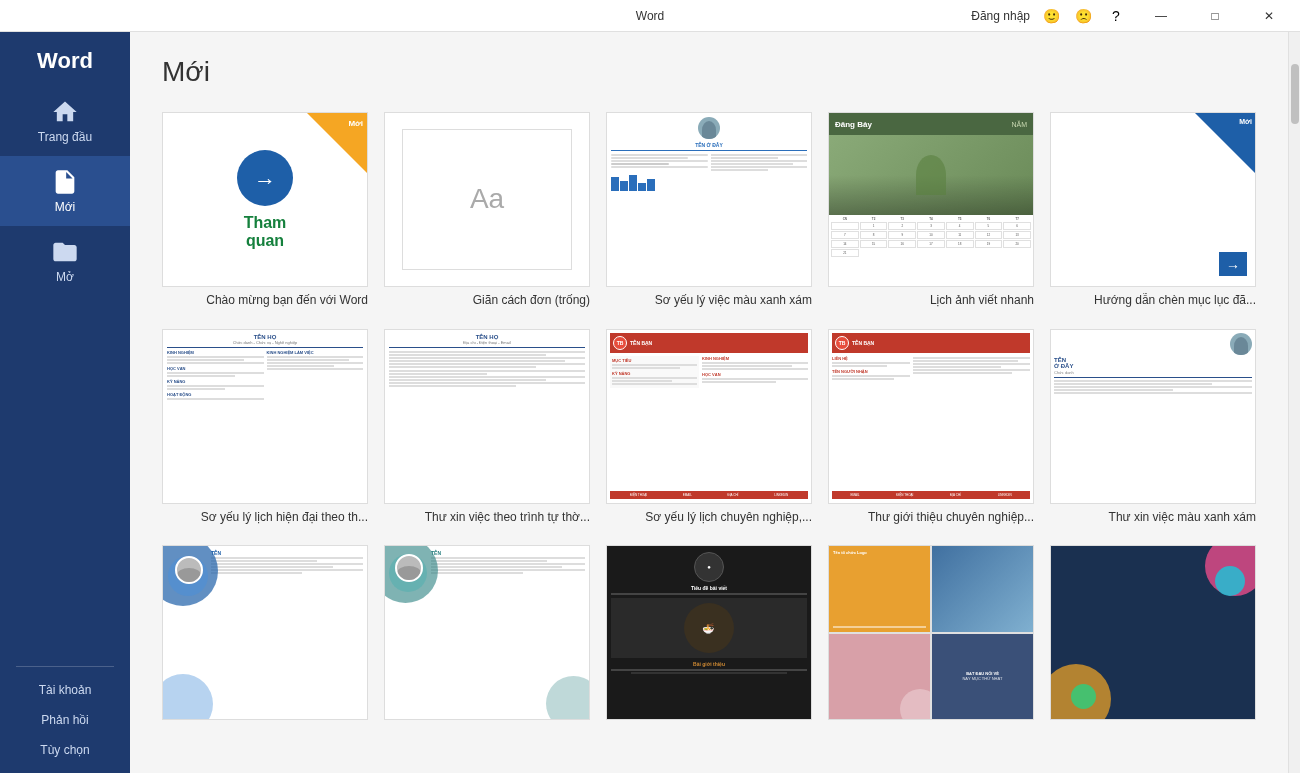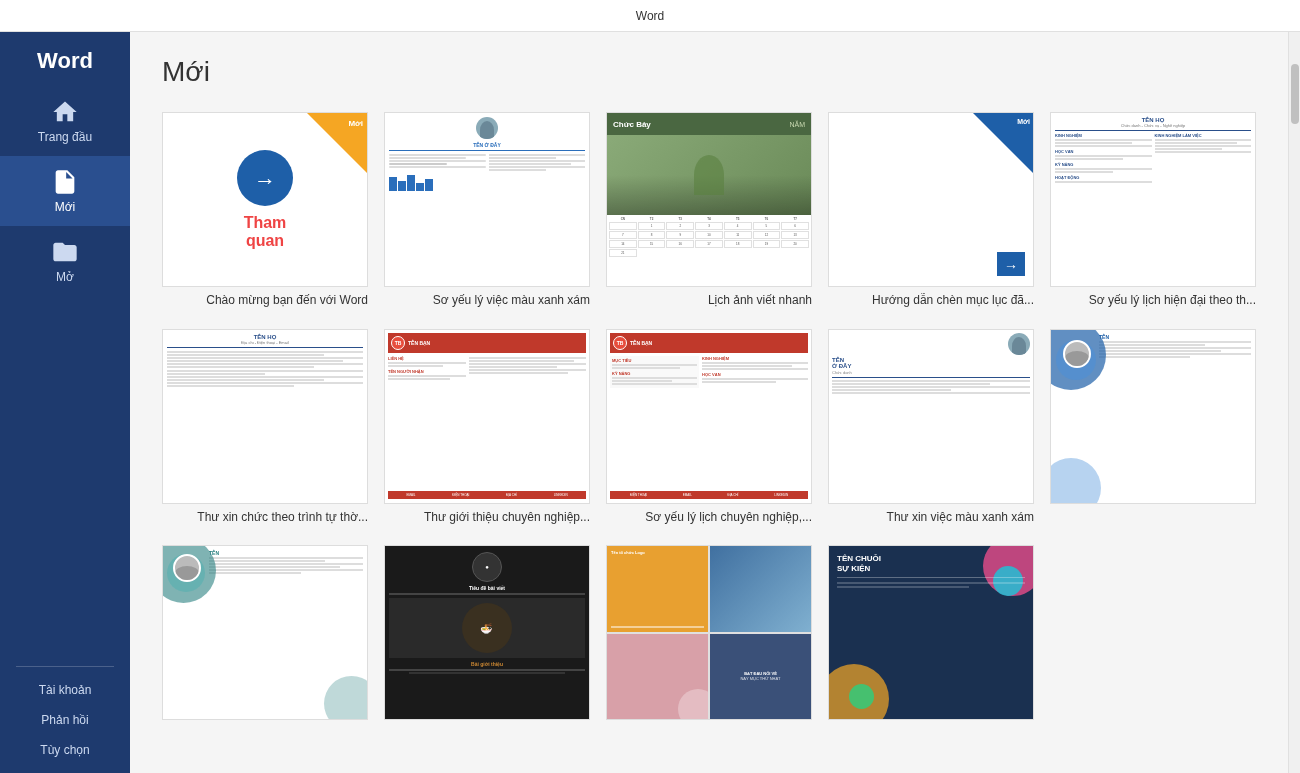--- a/index.html
+++ b/index.html
@@ -190,20 +190,33 @@
       border-radius: 4px;
       margin-top: 20px;
     }
   </style>
 </head>
 <body>
 
 <div class="titlebar">
   <div style="width:46px"></div>
   <div class="titlebar-center">Word</div>
+  <div class="titlebar-right">
+    <div class="signin-btn">
+      <span>Đăng nhập</span>
+    </div>
+    <div class="titlebar-icons">
+      <div class="titlebar-icon">🙂</div>
+      <div class="titlebar-icon">🙁</div>
+      <div class="titlebar-icon">?</div>
+    </div>
+    <div class="titlebar-btn">—</div>
+    <div class="titlebar-btn">□</div>
+    <div class="titlebar-btn close">✕</div>
+  </div>
 </div>
 
 <div class="app-body">
 
   <div class="sidebar">
     <div class="sidebar-logo">Word</div>
 
     <div class="sidebar-nav">
 
       <div class="sidebar-item">
@@ -243,27 +256,37 @@
 
       <div class="template-item">
         <div class="template-thumb">
           <div style="width:100%;height:100%;background:#fff;position:relative;overflow:hidden;">
 
             <div style="position:absolute;top:0;right:0;width:0;height:0;border-style:solid;border-width:0 60px 60px 0;border-color:transparent #f5a623 transparent transparent;z-index:1;"></div>
             <div style="position:absolute;top:6px;right:4px;color:#fff;font-size:8px;font-weight:bold;z-index:2;transform:rotate(0deg);">Mới</div>
 
             <div style="display:flex;flex-direction:column;align-items:center;justify-content:center;height:100%;gap:8px;">
               <div style="width:56px;height:56px;border-radius:50%;background:#1e5fa8;display:flex;align-items:center;justify-content:center;color:#fff;font-size:22px;">→</div>
-              <div style="color:#ef4444;font-size:16px;font-weight:bold;line-height:1.1;text-align:center;">Tham<br>quan</div>
+              <div style="color:#15803d;font-size:16px;font-weight:bold;line-height:1.1;text-align:center;">Tham<br>quan</div>
             </div>
           </div>
         </div>
         <div class="template-label">Chào mừng bạn đến với Word</div>
       </div>
 
+      <div class="template-item">
+        <div class="template-thumb">
+          <div style="width:100%;height:100%;background:#fff;display:flex;align-items:center;justify-content:center;padding:8px;">
+            <div style="width:90%;height:90%;border:1px solid #ddd;background:#fff;display:flex;align-items:center;justify-content:center;">
+              <div style="font-size:28px;color:#aaa;font-weight:300;">Aa</div>
+            </div>
+          </div>
+        </div>
+        <div class="template-label">Giãn cách đơn (trống)</div>
+      </div>
 
       <div class="template-item">
         <div class="template-thumb">
           <div style="width:100%;height:100%;background:#fff;overflow:hidden;padding:4px;">
 
             <div style="display:flex;justify-content:center;margin-bottom:3px;">
               <div style="width:22px;height:22px;border-radius:50%;background:#8aabb8;overflow:hidden;display:flex;align-items:flex-end;justify-content:center;">
                 <div style="width:14px;height:18px;background:#6a8898;border-radius:50% 50% 0 0;"></div>
               </div>
             </div>
@@ -298,21 +321,21 @@
           </div>
         </div>
         <div class="template-label">Sơ yếu lý việc màu xanh xám</div>
       </div>
 
       <div class="template-item">
         <div class="template-thumb">
           <div style="width:100%;height:100%;background:#fff;overflow:hidden;">
 
             <div style="background:#4a6741;height:22px;display:flex;align-items:center;justify-content:space-between;padding:0 6px;">
-              <div style="color:#fff;font-size:8px;font-weight:bold;">Chức Bảy</div>
+              <div style="color:#fff;font-size:8px;font-weight:bold;">Đăng Bảy</div>
               <div style="color:#c8d8b0;font-size:7px;">NĂM</div>
             </div>
 
             <div style="height:80px;background:#7a9070;position:relative;overflow:hidden;">
               <div style="position:absolute;bottom:0;left:0;right:0;height:40px;background:linear-gradient(to bottom, transparent, rgba(0,0,0,0.3));"></div>
               <div style="width:100%;height:100%;background:linear-gradient(135deg,#8aaa78,#6a8a58);display:flex;align-items:center;justify-content:center;">
                 <div style="width:30px;height:40px;background:#5a8040;border-radius:50% 50% 0 0;opacity:0.6;"></div>
               </div>
             </div>
 
@@ -422,21 +445,61 @@
             <div style="height:2px;background:#ddd;margin:1px 0;"></div>
             <div style="height:2px;background:#ddd;margin:1px 0;width:75%;"></div>
             <div style="height:2px;background:#ddd;margin:2px 0 1px;"></div>
             <div style="height:2px;background:#ddd;margin:1px 0;width:50%;"></div>
             <div style="height:2px;background:#ddd;margin:1px 0;"></div>
             <div style="height:2px;background:#ddd;margin:1px 0;width:80%;"></div>
             <div style="height:2px;background:#ddd;margin:1px 0;"></div>
             <div style="height:2px;background:#ddd;margin:1px 0;width:65%;"></div>
           </div>
         </div>
-        <div class="template-label">Thư xin chức theo trình tự thờ...</div>
+        <div class="template-label">Thư xin việc theo trình tự thờ...</div>
+      </div>
+
+      <div class="template-item">
+        <div class="template-thumb">
+          <div style="width:100%;height:100%;background:#fff;overflow:hidden;padding:3px;">
+
+            <div style="background:#c0392b;padding:3px;margin-bottom:3px;display:flex;align-items:center;gap:3px;">
+              <div style="width:14px;height:14px;border-radius:50%;background:#e74c3c;border:1px solid #fff;flex-shrink:0;display:flex;align-items:center;justify-content:center;color:#fff;font-size:5px;font-weight:bold;">TB</div>
+              <div style="color:#fff;font-size:5px;font-weight:bold;">TÊN BẠN</div>
+            </div>
+            <div style="display:flex;gap:3px;">
+              <div style="width:45%;background:#f9f9f9;padding:2px;">
+                <div style="font-size:4px;color:#c0392b;font-weight:bold;margin-bottom:1px;">MỤC TIÊU</div>
+                <div style="height:2px;background:#ddd;margin:1px 0;"></div>
+                <div style="height:2px;background:#ddd;margin:1px 0;width:80%;"></div>
+                <div style="font-size:4px;color:#c0392b;font-weight:bold;margin:2px 0 1px;">KỸ NĂNG</div>
+                <div style="height:2px;background:#ddd;margin:1px 0;"></div>
+                <div style="height:2px;background:#ddd;margin:1px 0;width:70%;"></div>
+                <div style="height:2px;background:#ddd;margin:1px 0;"></div>
+              </div>
+              <div style="flex:1;">
+                <div style="font-size:4px;color:#c0392b;font-weight:bold;margin-bottom:1px;">KINH NGHIỆM</div>
+                <div style="height:2px;background:#ddd;margin:1px 0;"></div>
+                <div style="height:2px;background:#ddd;margin:1px 0;width:85%;"></div>
+                <div style="height:2px;background:#ddd;margin:1px 0;"></div>
+                <div style="font-size:4px;color:#c0392b;font-weight:bold;margin:2px 0 1px;">HỌC VẤN</div>
+                <div style="height:2px;background:#ddd;margin:1px 0;"></div>
+                <div style="height:2px;background:#ddd;margin:1px 0;width:70%;"></div>
+              </div>
+            </div>
+
+            <div style="position:absolute;bottom:4px;left:3px;right:3px;height:8px;background:#c0392b;display:flex;align-items:center;justify-content:space-around;padding:0 2px;">
+              <div style="color:#fff;font-size:3px;">ĐIỆN THOẠI</div>
+              <div style="color:#fff;font-size:3px;">EMAIL</div>
+              <div style="color:#fff;font-size:3px;">ĐỊA CHỈ</div>
+              <div style="color:#fff;font-size:3px;">LINKEDIN</div>
+            </div>
+          </div>
+        </div>
+        <div class="template-label">Sơ yếu lý lịch chuyên nghiệp,...</div>
       </div>
 
       <div class="template-item">
         <div class="template-thumb">
           <div style="width:100%;height:100%;background:#fff;overflow:hidden;padding:3px;position:relative;">
 
             <div style="background:#c0392b;padding:3px;margin-bottom:3px;display:flex;align-items:center;gap:3px;">
               <div style="width:14px;height:14px;border-radius:50%;background:#e74c3c;border:1px solid #fff;flex-shrink:0;display:flex;align-items:center;justify-content:center;color:#fff;font-size:5px;font-weight:bold;">TB</div>
               <div style="color:#fff;font-size:5px;font-weight:bold;">TÊN BẠN</div>
             </div>
@@ -462,60 +525,20 @@
 
             <div style="position:absolute;bottom:4px;left:3px;right:3px;height:8px;background:#c0392b;display:flex;align-items:center;justify-content:space-around;">
               <div style="color:#fff;font-size:3px;">EMAIL</div>
               <div style="color:#fff;font-size:3px;">ĐIỆN THOẠI</div>
               <div style="color:#fff;font-size:3px;">ĐỊA CHỈ</div>
               <div style="color:#fff;font-size:3px;">LINKEDIN</div>
             </div>
           </div>
         </div>
         <div class="template-label">Thư giới thiệu chuyên nghiệp...</div>
-      </div>
-
-      <div class="template-item">
-        <div class="template-thumb">
-          <div style="width:100%;height:100%;background:#fff;overflow:hidden;padding:3px;">
-
-            <div style="background:#c0392b;padding:3px;margin-bottom:3px;display:flex;align-items:center;gap:3px;">
-              <div style="width:14px;height:14px;border-radius:50%;background:#e74c3c;border:1px solid #fff;flex-shrink:0;display:flex;align-items:center;justify-content:center;color:#fff;font-size:5px;font-weight:bold;">TB</div>
-              <div style="color:#fff;font-size:5px;font-weight:bold;">TÊN BẠN</div>
-            </div>
-            <div style="display:flex;gap:3px;">
-              <div style="width:45%;background:#f9f9f9;padding:2px;">
-                <div style="font-size:4px;color:#c0392b;font-weight:bold;margin-bottom:1px;">MỤC TIÊU</div>
-                <div style="height:2px;background:#ddd;margin:1px 0;"></div>
-                <div style="height:2px;background:#ddd;margin:1px 0;width:80%;"></div>
-                <div style="font-size:4px;color:#c0392b;font-weight:bold;margin:2px 0 1px;">KỸ NĂNG</div>
-                <div style="height:2px;background:#ddd;margin:1px 0;"></div>
-                <div style="height:2px;background:#ddd;margin:1px 0;width:70%;"></div>
-                <div style="height:2px;background:#ddd;margin:1px 0;"></div>
-              </div>
-              <div style="flex:1;">
-                <div style="font-size:4px;color:#c0392b;font-weight:bold;margin-bottom:1px;">KINH NGHIỆM</div>
-                <div style="height:2px;background:#ddd;margin:1px 0;"></div>
-                <div style="height:2px;background:#ddd;margin:1px 0;width:85%;"></div>
-                <div style="height:2px;background:#ddd;margin:1px 0;"></div>
-                <div style="font-size:4px;color:#c0392b;font-weight:bold;margin:2px 0 1px;">HỌC VẤN</div>
-                <div style="height:2px;background:#ddd;margin:1px 0;"></div>
-                <div style="height:2px;background:#ddd;margin:1px 0;width:70%;"></div>
-              </div>
-            </div>
-
-            <div style="position:absolute;bottom:4px;left:3px;right:3px;height:8px;background:#c0392b;display:flex;align-items:center;justify-content:space-around;padding:0 2px;">
-              <div style="color:#fff;font-size:3px;">ĐIỆN THOẠI</div>
-              <div style="color:#fff;font-size:3px;">EMAIL</div>
-              <div style="color:#fff;font-size:3px;">ĐỊA CHỈ</div>
-              <div style="color:#fff;font-size:3px;">LINKEDIN</div>
-            </div>
-          </div>
-        </div>
-        <div class="template-label">Sơ yếu lý lịch chuyên nghiệp,...</div>
       </div>
 
       <div class="template-item">
         <div class="template-thumb">
           <div style="width:100%;height:100%;background:#fff;overflow:hidden;padding:3px;">
 
             <div style="display:flex;justify-content:flex-end;margin-bottom:2px;">
               <div style="width:22px;height:22px;border-radius:50%;background:#8aabb8;display:flex;align-items:flex-end;justify-content:center;overflow:hidden;">
                 <div style="width:14px;height:18px;background:#6a8898;border-radius:50% 50% 0 0;"></div>
               </div>
@@ -634,26 +657,20 @@
 
       <div class="template-item">
         <div class="template-thumb">
           <div style="width:100%;height:100%;background:#1a3050;overflow:hidden;position:relative;">
 
             <div style="position:absolute;top:-10px;right:-10px;width:60px;height:60px;border-radius:50%;background:#e74c8a;opacity:0.8;"></div>
             <div style="position:absolute;top:20px;right:10px;width:30px;height:30px;border-radius:50%;background:#2ab8d0;opacity:0.9;"></div>
             <div style="position:absolute;bottom:-15px;left:-10px;width:70px;height:70px;border-radius:50%;background:#f5a623;opacity:0.7;"></div>
             <div style="position:absolute;bottom:10px;left:20px;width:25px;height:25px;border-radius:50%;background:#2ad080;opacity:0.8;"></div>
 
-            <div style="position:relative;z-index:1;padding:8px;">
-              <div style="color:#fff;font-size:8px;font-weight:bold;line-height:1.2;">TÊN CHUỖI<br>SỰ KIỆN</div>
-              <div style="height:1px;background:rgba(255,255,255,0.3);margin:4px 0;"></div>
-              <div style="height:2px;background:rgba(255,255,255,0.2);margin:2px 0;"></div>
-              <div style="height:2px;background:rgba(255,255,255,0.2);margin:2px 0;width:70%;"></div>
-            </div>
           </div>
         </div>
         <div class="template-label"></div>
       </div>
 
     </div>
   </div>
 
   <div class="scroll-track">
     <div style="width:8px;height:10px;"></div>

